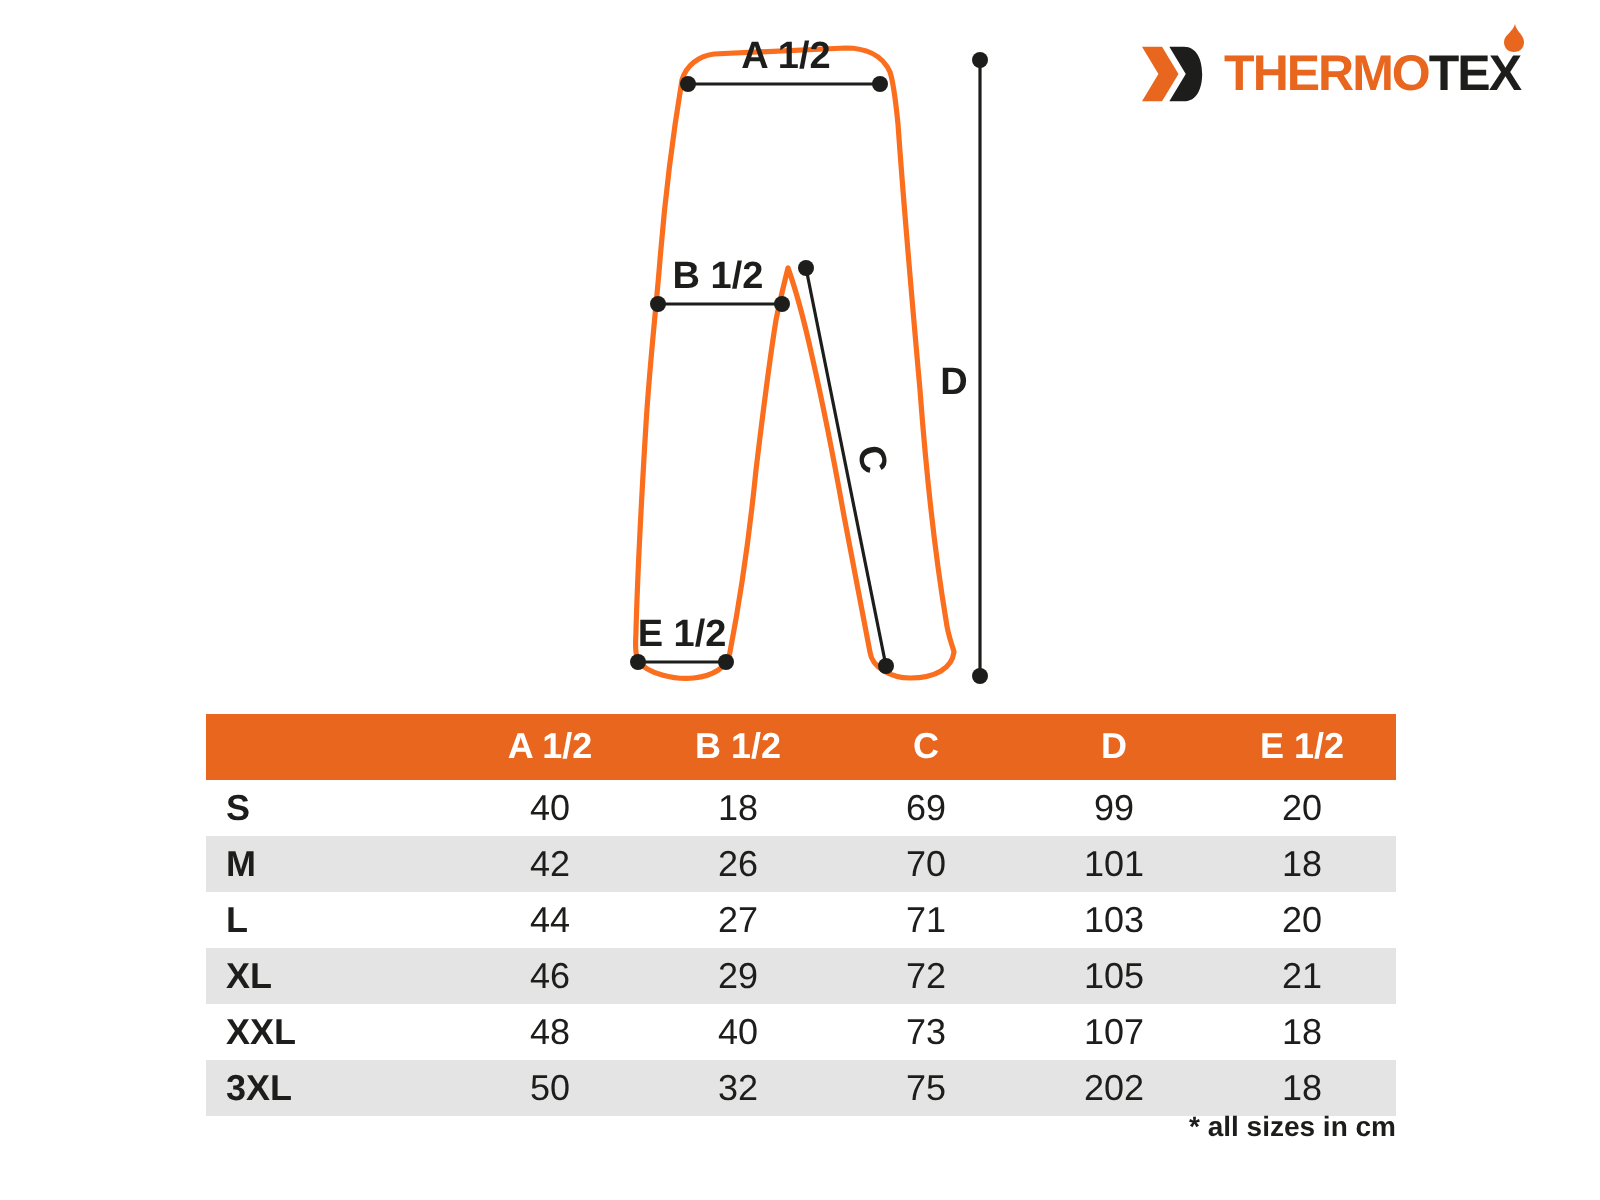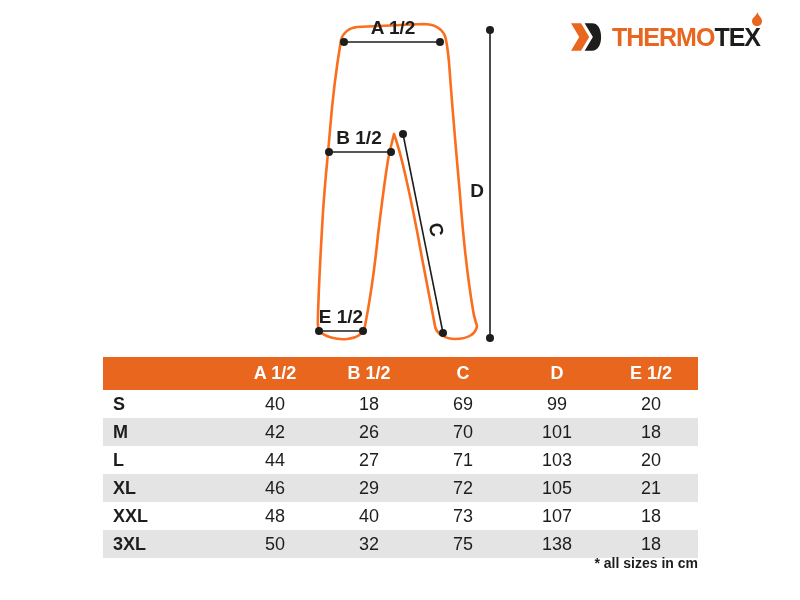--- a/index.html
+++ b/index.html
@@ -173,21 +173,21 @@
             <td>40</td>
             <td>73</td>
             <td>107</td>
             <td>18</td>
           </tr>
           <tr class="alt">
             <th>3XL</th>
             <td>50</td>
             <td>32</td>
             <td>75</td>
-            <td>138</td>
+            <td>202</td>
             <td>18</td>
           </tr>
         </tbody>
     </table>
   </div>
 
   <div class="footnote">* all sizes in cm</div>
 
 </div>
 

